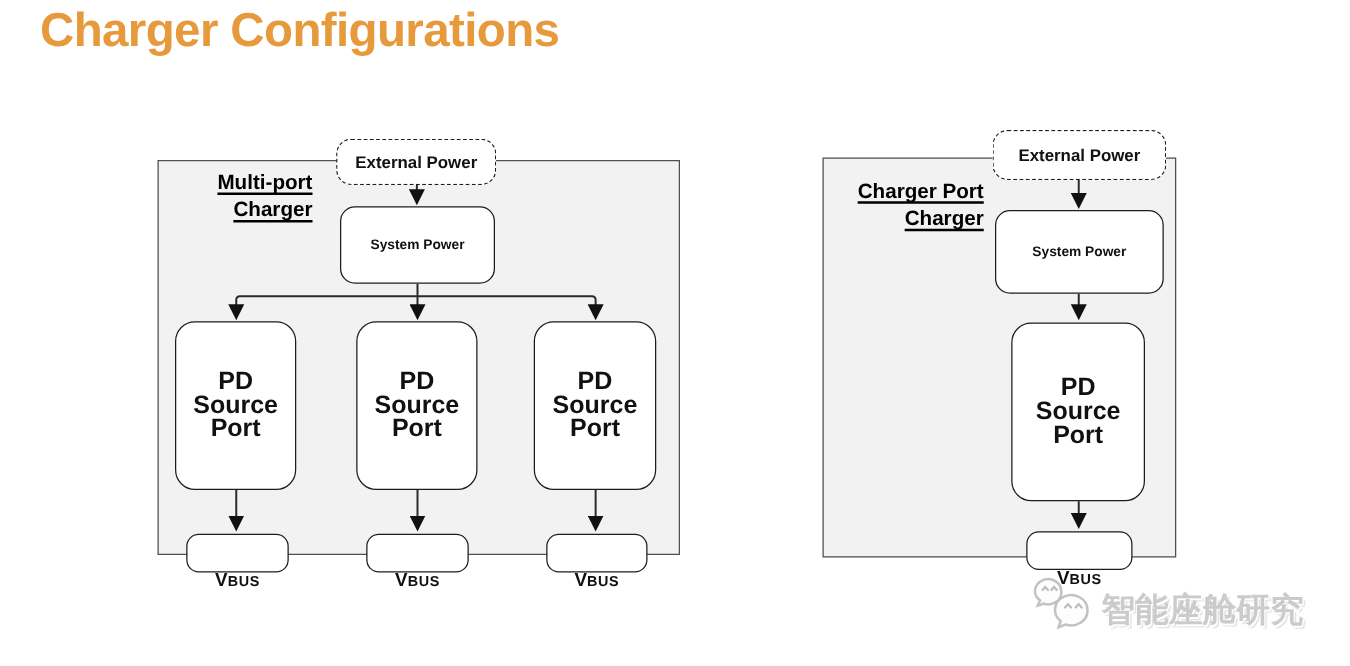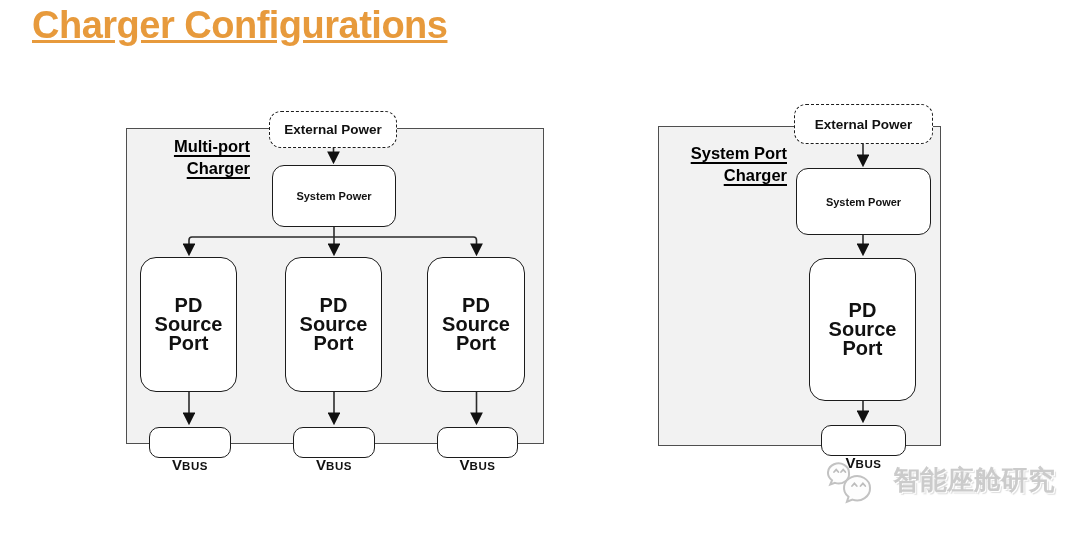--- a/index.html
+++ b/index.html
@@ -2,21 +2,21 @@
 <html><head>
 <meta charset="utf-8">
 <style>
   html,body{margin:0;padding:0;}
   body{
     width:1080px;height:533px;position:relative;background:#ffffff;
     font-family:"Liberation Sans","DejaVu Sans",sans-serif;overflow:hidden;
   }
   .page-title{
     position:absolute;left:32px;top:4px;margin:0;
-    font-size:38px;font-weight:800;letter-spacing:-0.5px;color:#E79A3C;text-decoration:underline;
+    font-size:38px;font-weight:800;letter-spacing:-0.5px;color:#E79A3C;
   }
   .container-box{
     position:absolute;background:#F2F2F2;border:1.5px solid #4F4F4F;
     box-sizing:border-box;z-index:1;
   }
   .svg-layer{position:absolute;left:0;top:0;z-index:2;pointer-events:none;}
   .node{
     position:absolute;background:#ffffff;border:1.6px solid #1C1C1C;
     box-sizing:border-box;z-index:3;display:flex;flex-direction:column;
     justify-content:center;text-align:center;
@@ -33,21 +33,21 @@
   .vbus-rest{font-size:11.5px;letter-spacing:0.5px;margin-top:32px;}
   .group-label{
     position:absolute;z-index:3;font-weight:bold;color:#000;text-align:right;
   }
   .group-label .ln{
     display:block;font-size:16.5px;line-height:22px;
     text-decoration:underline;text-decoration-thickness:2px;text-underline-offset:3px;
   }
   .watermark{
     position:absolute;left:826px;top:462px;z-index:4;display:flex;
-    align-items:flex-start;gap:19px;
+    align-items:flex-end;gap:7px;
   }
   .watermark-text{
     font-size:27px;font-weight:bold;color:#CBCBCB;white-space:nowrap;
     text-shadow:1px 1px 0 #ffffff,2px 2px 1px rgba(180,180,180,0.45);
   }
 </style>
 </head>
 <body>
 
 <h1 class="page-title">Charger Configurations</h1>
@@ -110,21 +110,21 @@
 <div class="node r10" style="left:293px;top:427px;width:82px;height:31px;flex-direction:row;align-items:baseline;">
   <span class="vbus-v">V</span>
     <span class="vbus-rest">BUS</span>
 </div>
 <div class="node r10" style="left:437px;top:427px;width:81px;height:31px;flex-direction:row;align-items:baseline;">
   <span class="vbus-v">V</span>
     <span class="vbus-rest">BUS</span>
 </div>
 
 <div class="group-label" style="left:667px;top:142px;width:120px;">
-  <span class="ln">System Port</span>
+  <span class="ln">Charger Port</span>
   <span class="ln">Charger</span>
 </div>
 
 <div class="node dashed r12" style="left:794px;top:104px;width:139px;height:40px;">
   <span class="ext-label">External Power</span>
 </div>
 
 <div class="node r12" style="left:796px;top:168px;width:135px;height:67px;">
   <span class="sys-label">System Power</span>
 </div>

